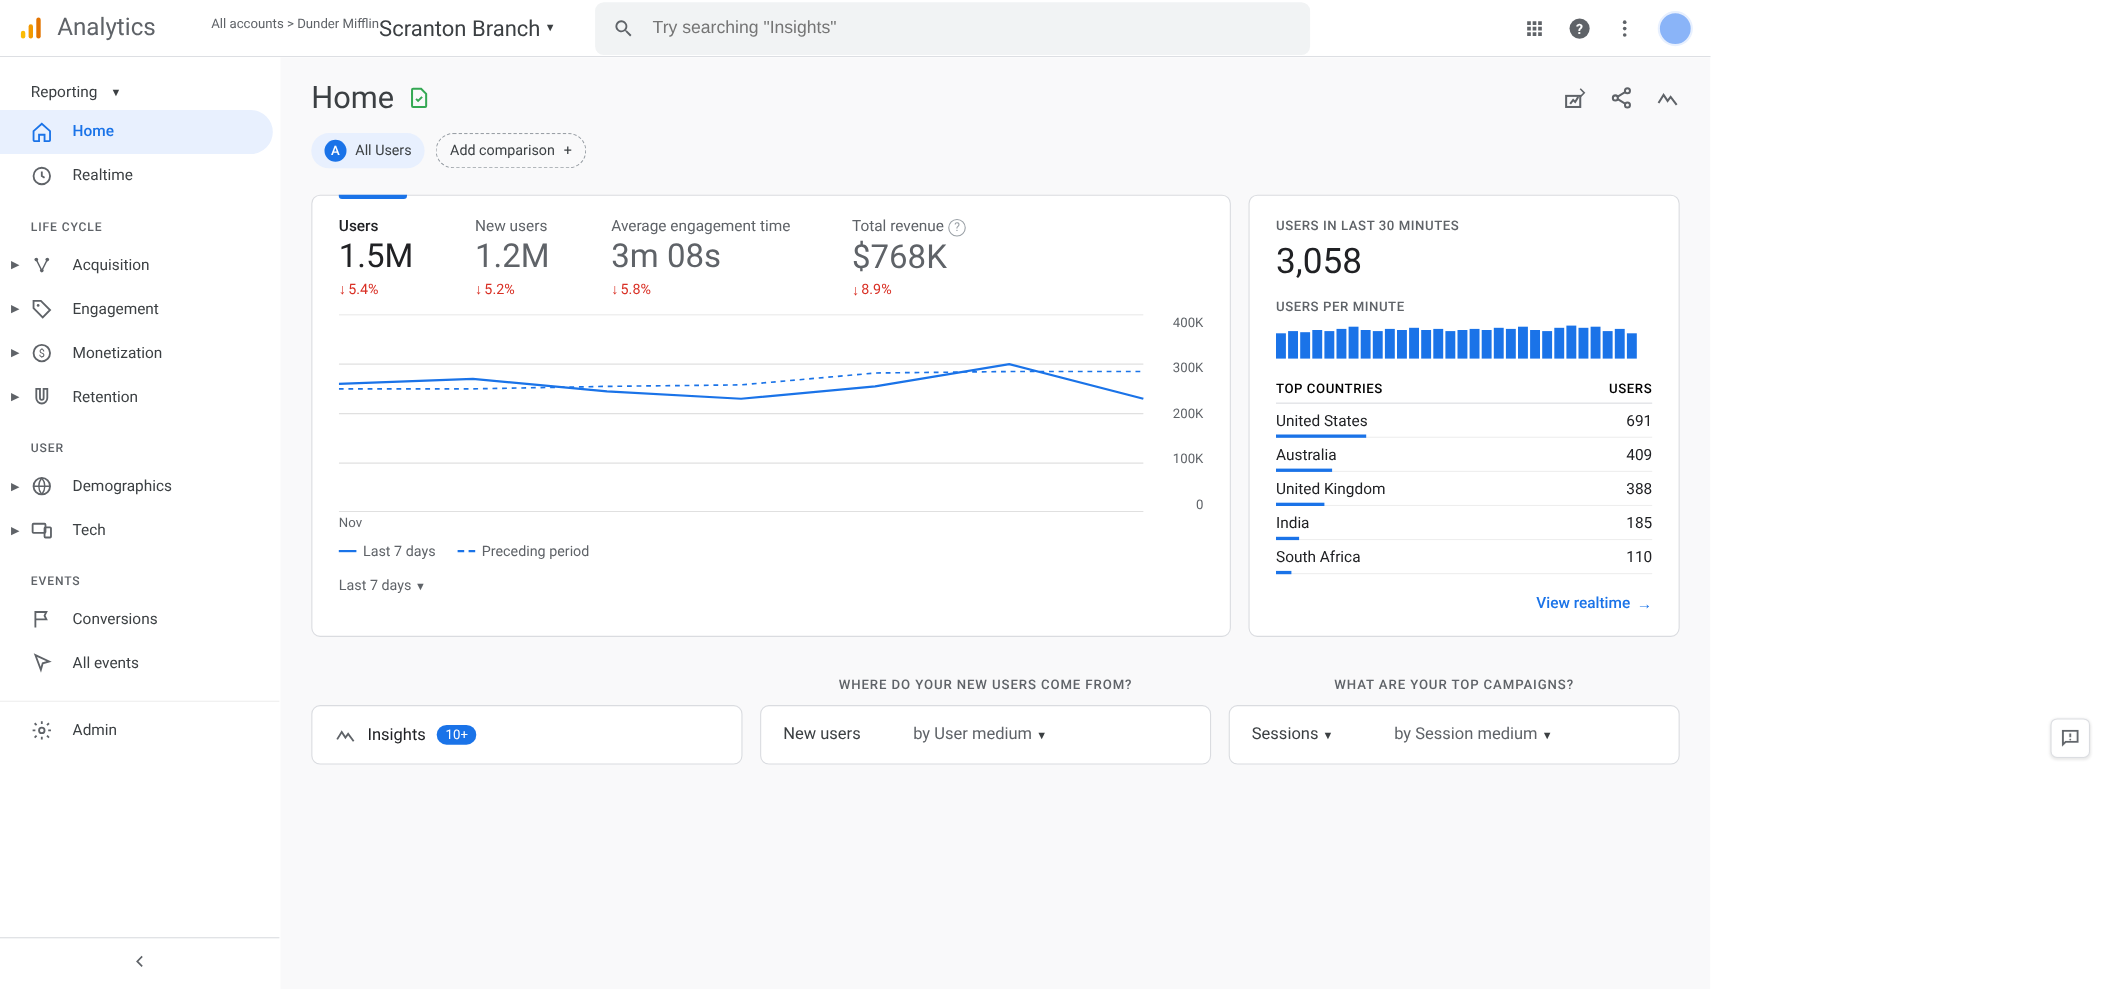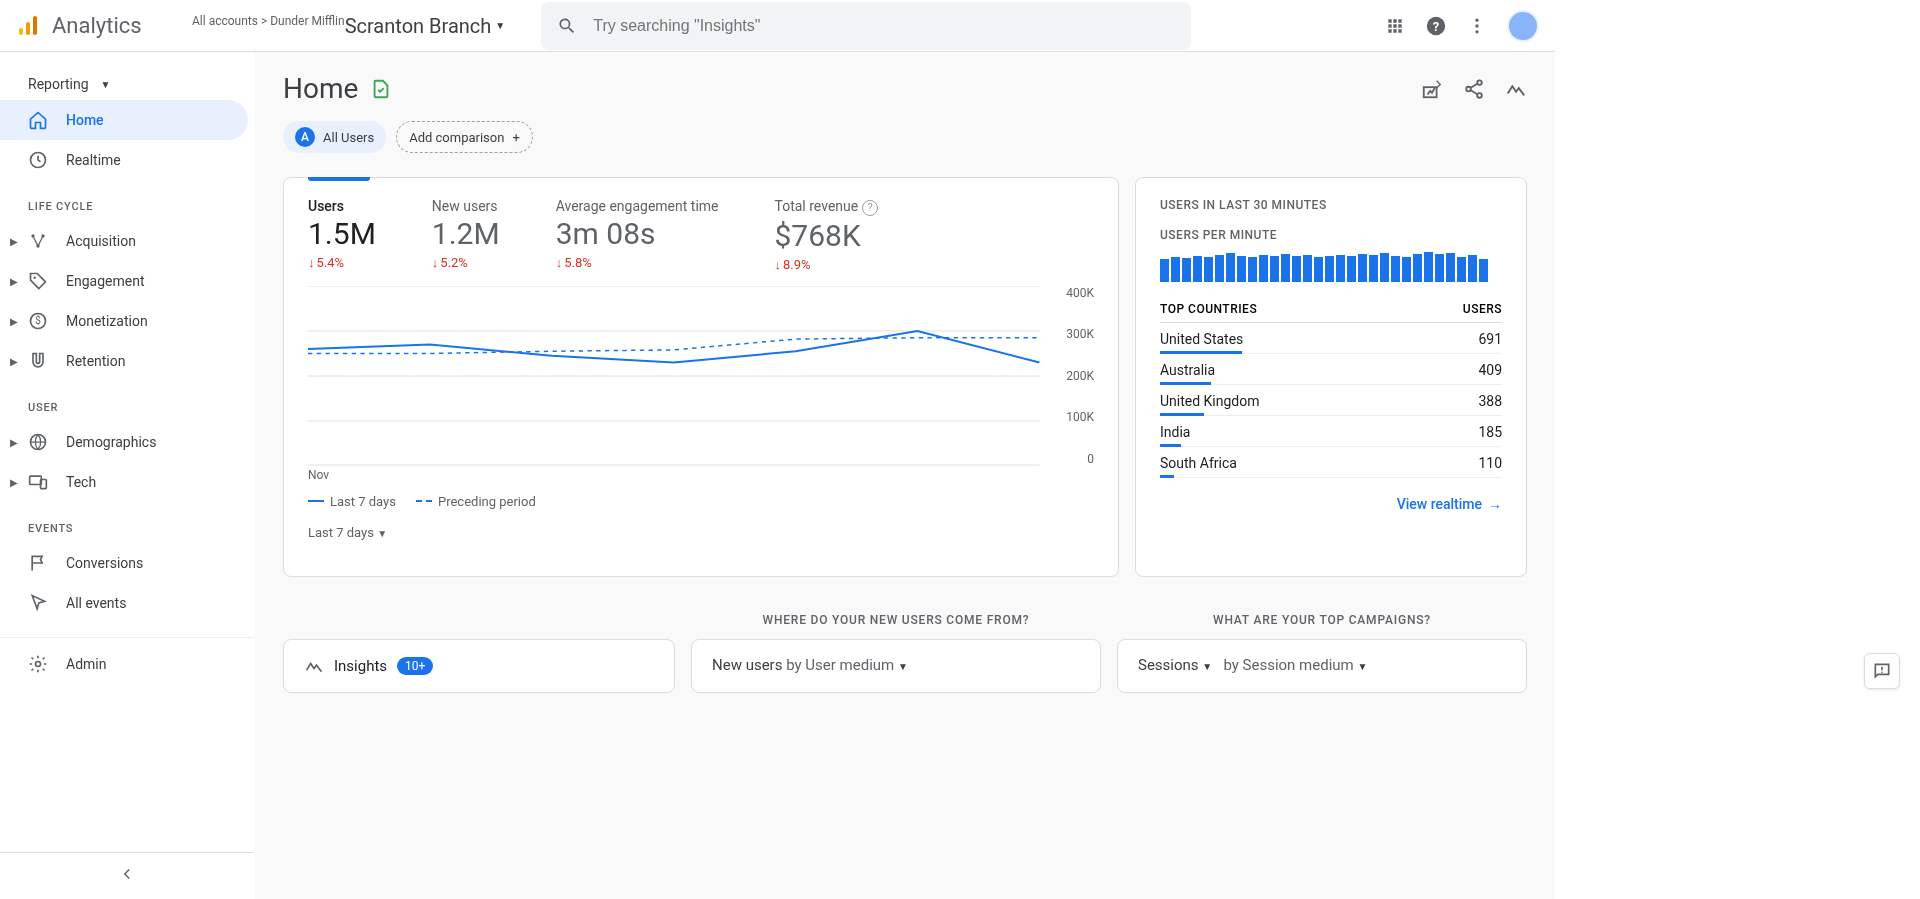--- a/index.html
+++ b/index.html
@@ -77,21 +77,21 @@
 
 .sect-heads { display: flex; gap: 16px; margin-top: 36px; }
 .sect-heads div { flex: 1; text-align: center; font-size: 12px; font-weight: 500; color: #5f6368; letter-spacing: .8px; }
 .sect-heads div:first-child { flex: 0 0 392px; }
 .bottom-cards { display: flex; gap: 16px; margin-top: 12px; }
 .bcard { background: #fff; border: 1px solid #dadce0; border-radius: 8px; flex: 1; padding: 16px 20px; }
 .bcard:first-child { flex: 0 0 392px; }
 .insights-title { display: flex; align-items: center; gap: 10px; font-size: 15px; }
 .badge10 { background: #1a73e8; color: #fff; font-size: 12px; border-radius: 10px; padding: 2px 8px; }
 .campaign-title { font-size: 15px; color: #3c4043; }
-.campaign-title .light { color: #5f6368; }
+.campaign-title .light { color: #5f6368; margin-left: 44px; }
 .feedback-fab { position: fixed; right: 20px; bottom: 210px; width: 36px; height: 36px; background: #fff; border: 1px solid #dadce0; border-radius: 6px; display: flex; align-items: center; justify-content: center; color: #5f6368; box-shadow: 0 1px 3px rgba(0,0,0,.1); }
 .info-icon { display: inline-flex; width: 16px; height: 16px; border: 1.5px solid #9aa0a6; border-radius: 50%; align-items: center; justify-content: center; font-size: 11px; color: #9aa0a6; margin-left: 4px; }
 .caret-down { font-size: 10px; }
 </style>
 </head>
 <body>
 
 <div class="app">
 
   <div class="header">
@@ -323,20 +323,21 @@
                 </span>
             </div>
             <div class="range-sel">
               <span>Last 7 days</span>
               <span class="caret-down">▼</span>
             </div>
           </div>
 
           <div class="card card-realtime">
             <div class="rt-label">USERS IN LAST 30 MINUTES</div>
+            <div class="rt-value">3,058</div>
             <div class="rt-sub">USERS PER MINUTE</div>
             <div class="rt-spark" id="rt-spark">
                 <div class="rt-bar" style="height: 22.7586px;"></div>
                 <div class="rt-bar" style="height: 24.8276px;"></div>
                 <div class="rt-bar" style="height: 23.7931px;"></div>
                 <div class="rt-bar" style="height: 25.8621px;"></div>
                 <div class="rt-bar" style="height: 24.8276px;"></div>
                 <div class="rt-bar" style="height: 26.8966px;"></div>
                 <div class="rt-bar" style="height: 28.9655px;"></div>
                 <div class="rt-bar" style="height: 25.8621px;"></div>

